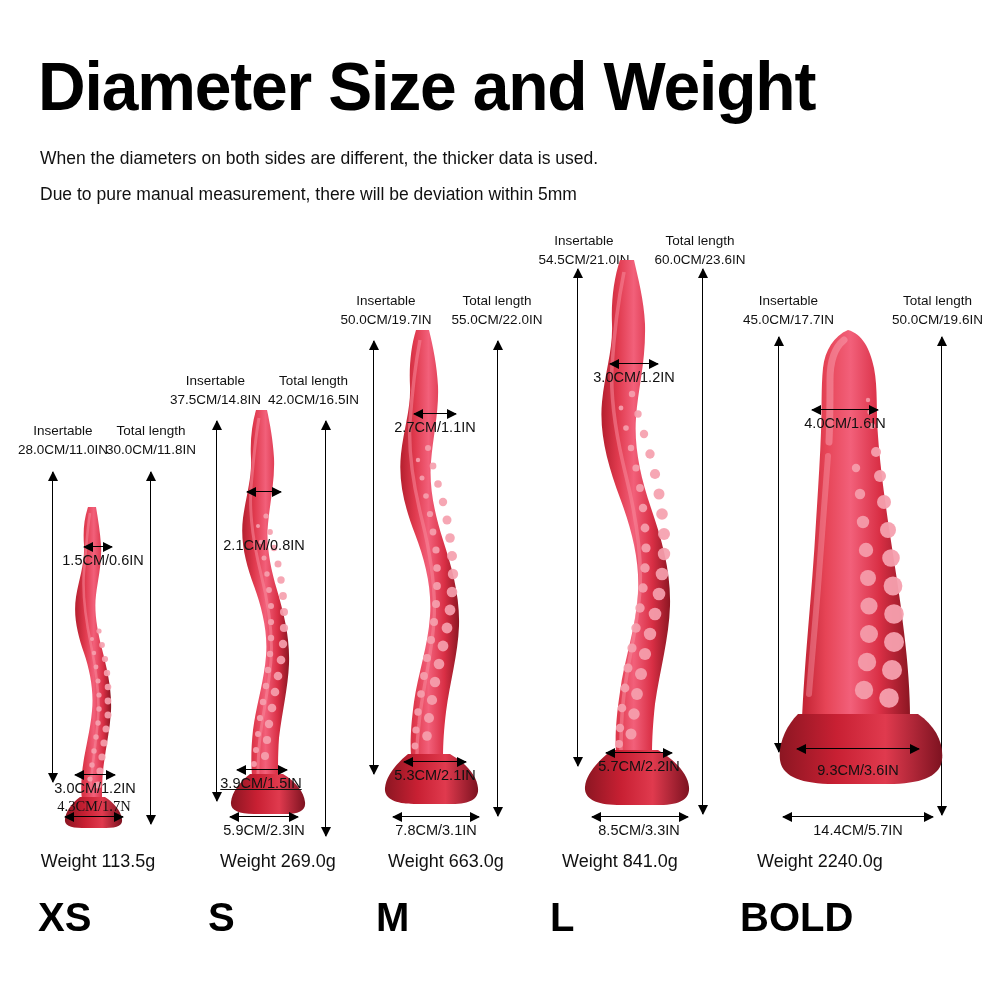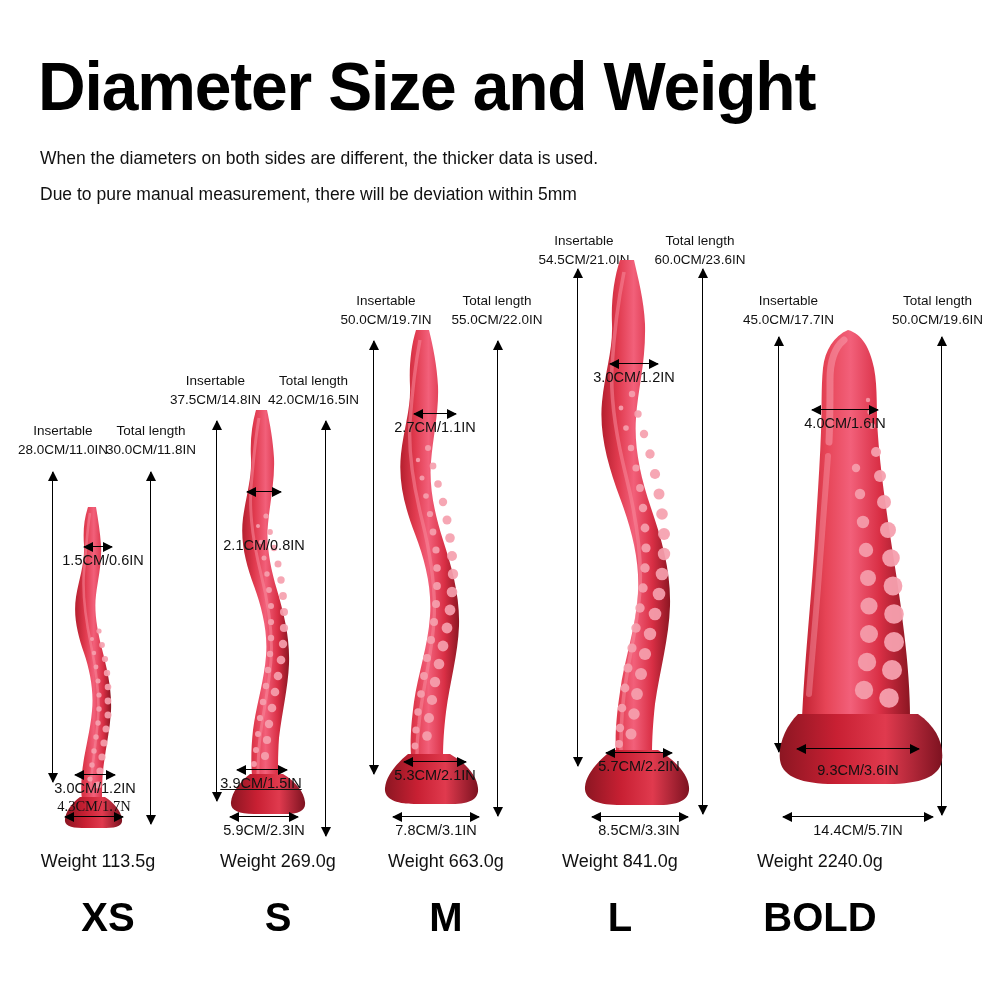--- a/index.html
+++ b/index.html
@@ -50,21 +50,21 @@
   }
   .hline::before{ left:-1px; border-right:10px solid #000; }
   .hline::after { right:-1px; border-left:10px solid #000; }
 
   .dimlabel{ position:absolute; font-size:14.5px; color:#111; white-space:nowrap; text-align:center; }
 
   
   .weight{ position:absolute; font-size:18px; color:#111; white-space:nowrap; text-align:center;
            font-family:"Liberation Sans Narrow","Liberation Sans",sans-serif; }
   .sizename{ position:absolute; font-size:40px; font-weight:700; color:#000; white-space:nowrap;
-             text-align:center; letter-spacing:0px;
+             text-align:left; letter-spacing:0px;
              font-family:"Liberation Sans Narrow","Liberation Sans",sans-serif; }
 
   
   .product{ position:absolute; }
   .product svg{ display:block; overflow:visible; }
 </style>
 </head>
 <body>
 
 <div id="page-title">Diameter Size and Weight</div>

